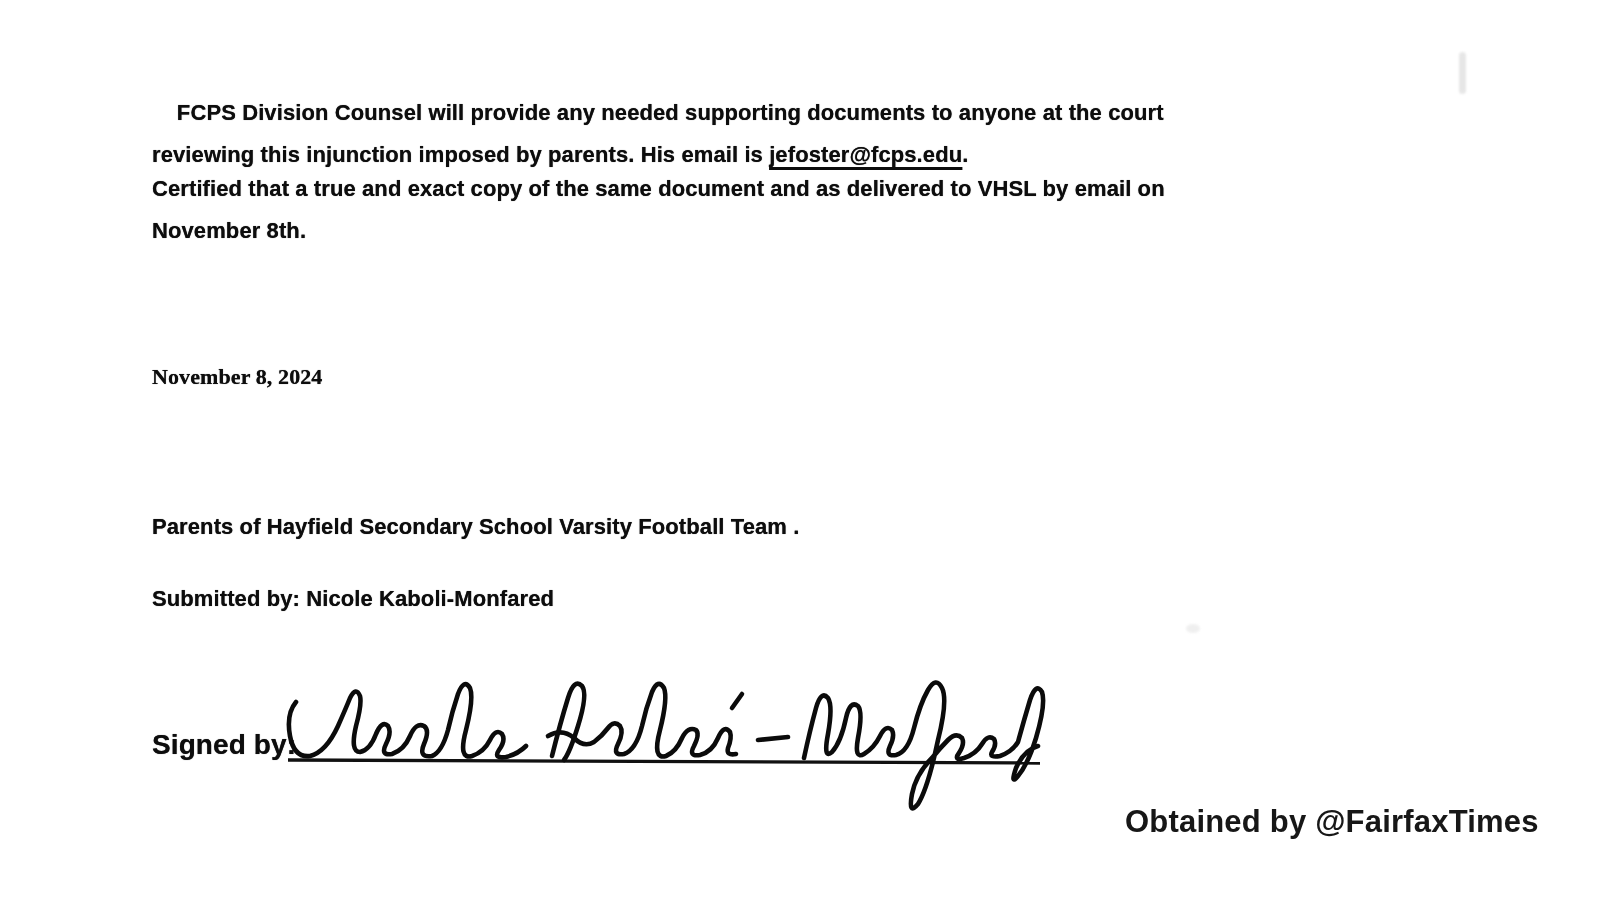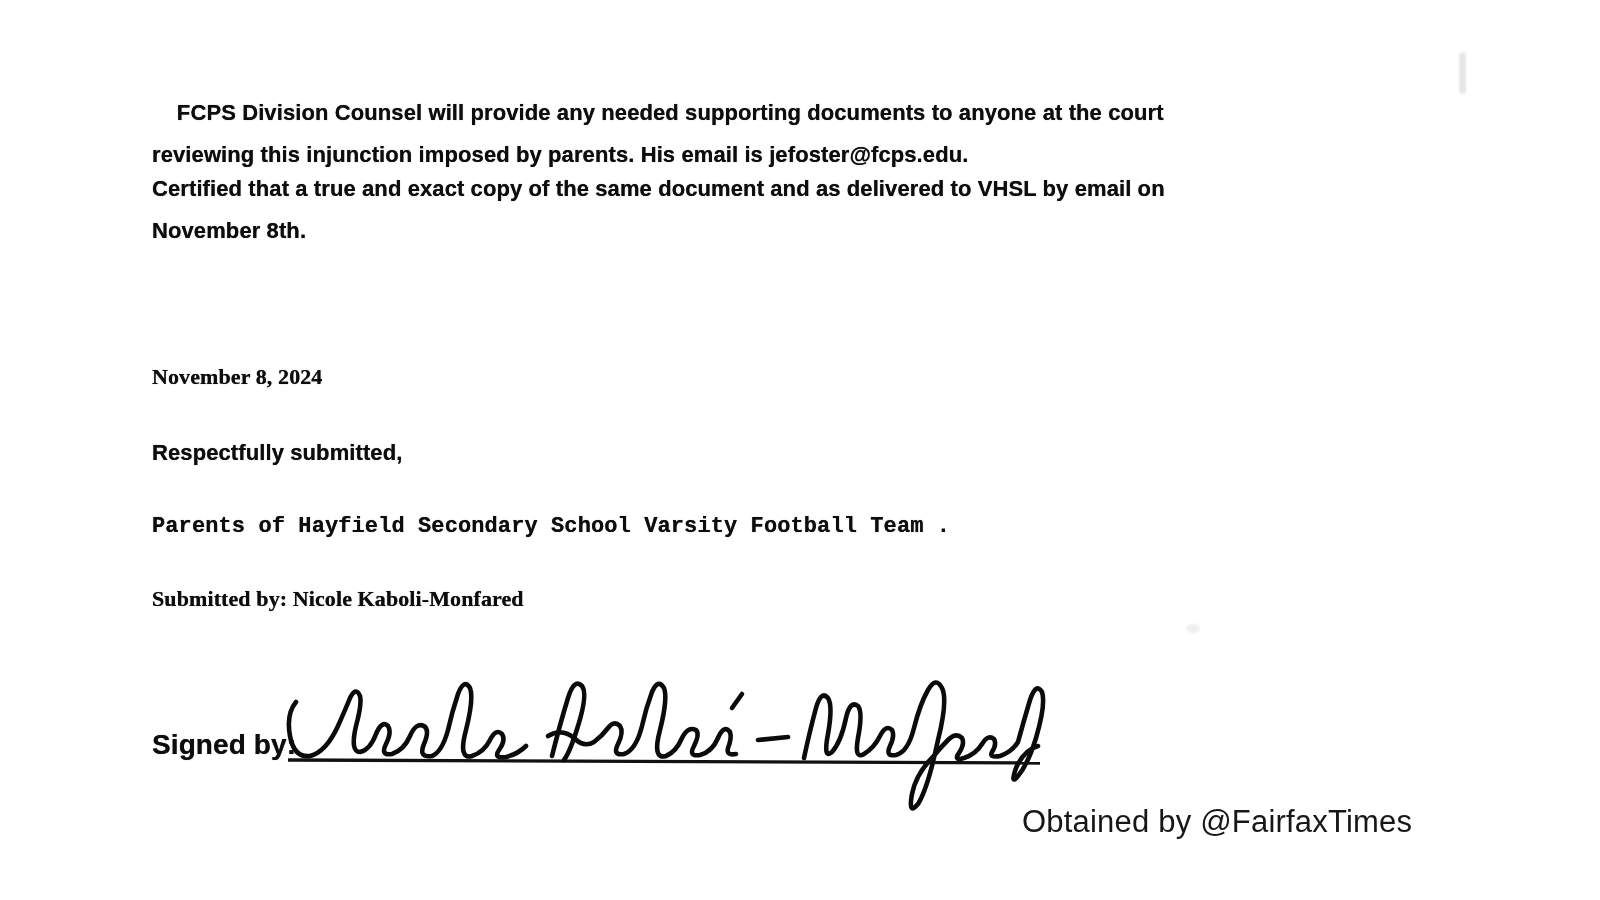--- a/index.html
+++ b/index.html
@@ -15,20 +15,21 @@
     position: absolute;
     color: #0d0d0d;
     font-weight: 600;
     font-size: 22px;
     line-height: 42px;
     letter-spacing: 0.1px;
     white-space: pre;            
     text-shadow: 0 0 0.7px rgba(10,10,10,0.85); 
   }
   .email-underline {
+    text-decoration: underline;
     text-decoration-thickness: 2.5px;
     text-underline-offset: 5px;
   }
   .signed-by {
     font-size: 28px;
     line-height: 30px;
   }
   .signature-wrap {
     position: absolute;
     left: 280px;
@@ -45,24 +46,24 @@
     stroke-linejoin: round;
   }
   .sig-underline {
     fill: none;
     stroke: #111111;
     stroke-width: 3.4;
     stroke-linecap: butt;
   }
   .watermark {
     position: absolute;
-    left: 1022px;
+    left: 1125px;
     top: 804px;
     font-size: 31px;
-    font-weight: 400;
+    font-weight: 700;
     letter-spacing: 0.2px;
     color: #171717;
     white-space: pre;
   }
   .artifact {
     position: absolute;
     pointer-events: none;
     filter: blur(1px);
   }
   .artifact-1 {
@@ -82,25 +83,24 @@
   <div class="scan-text" style="left:152px; top:50px;">
     <span>FCPS Division Counsel will provide any needed supporting documents to anyone at the court
 reviewing this injunction imposed by parents. His email is </span><span class="email-underline">jefoster@fcps.edu</span><span>.</span>
   </div>
 
   <div class="scan-text" style="left:152px; top:168px;">Certified that a true and exact copy of the same document and as delivered to VHSL by email on
 November 8th.</div>
 
   <div class="scan-text" style="left:152px; top:356px;font-family:Liberation Serif, serif;">November 8, 2024</div>
 
-  <div class="scan-text" style="left:152px; top:432px;">Respectfully submitted,</div>
 
-  <div class="scan-text" style="left:152px; top:506px;font-family:Liberation Mono, monospace;">Parents of Hayfield Secondary School Varsity Football Team .</div>
+  <div class="scan-text" style="left:152px; top:506px;">Parents of Hayfield Secondary School Varsity Football Team .</div>
 
-  <div class="scan-text" style="left:152px; top:578px;font-family:Liberation Serif, serif;">Submitted by: Nicole Kaboli-Monfared</div>
+  <div class="scan-text" style="left:152px; top:578px;">Submitted by: Nicole Kaboli-Monfared</div>
 
   <div class="scan-text signed-by" style="left:152px; top:730px;">Signed by:</div>
 
   <div class="signature-wrap" title="Nicole Kaboli-Monfared">
     <svg width="770" height="155" viewBox="0 0 770 155">
 
       <path class="sig-underline" d="M 8 96 L 760 99"></path>
 
       <path class="sig-stroke" d="M 16 38 Q 6 50 10 72 Q 14 94 30 92 Q 46 88 58 62 Q 66 44 70 34
                Q 76 22 80 32 Q 82 40 76 62 Q 70 88 80 88 Q 90 86 96 70

